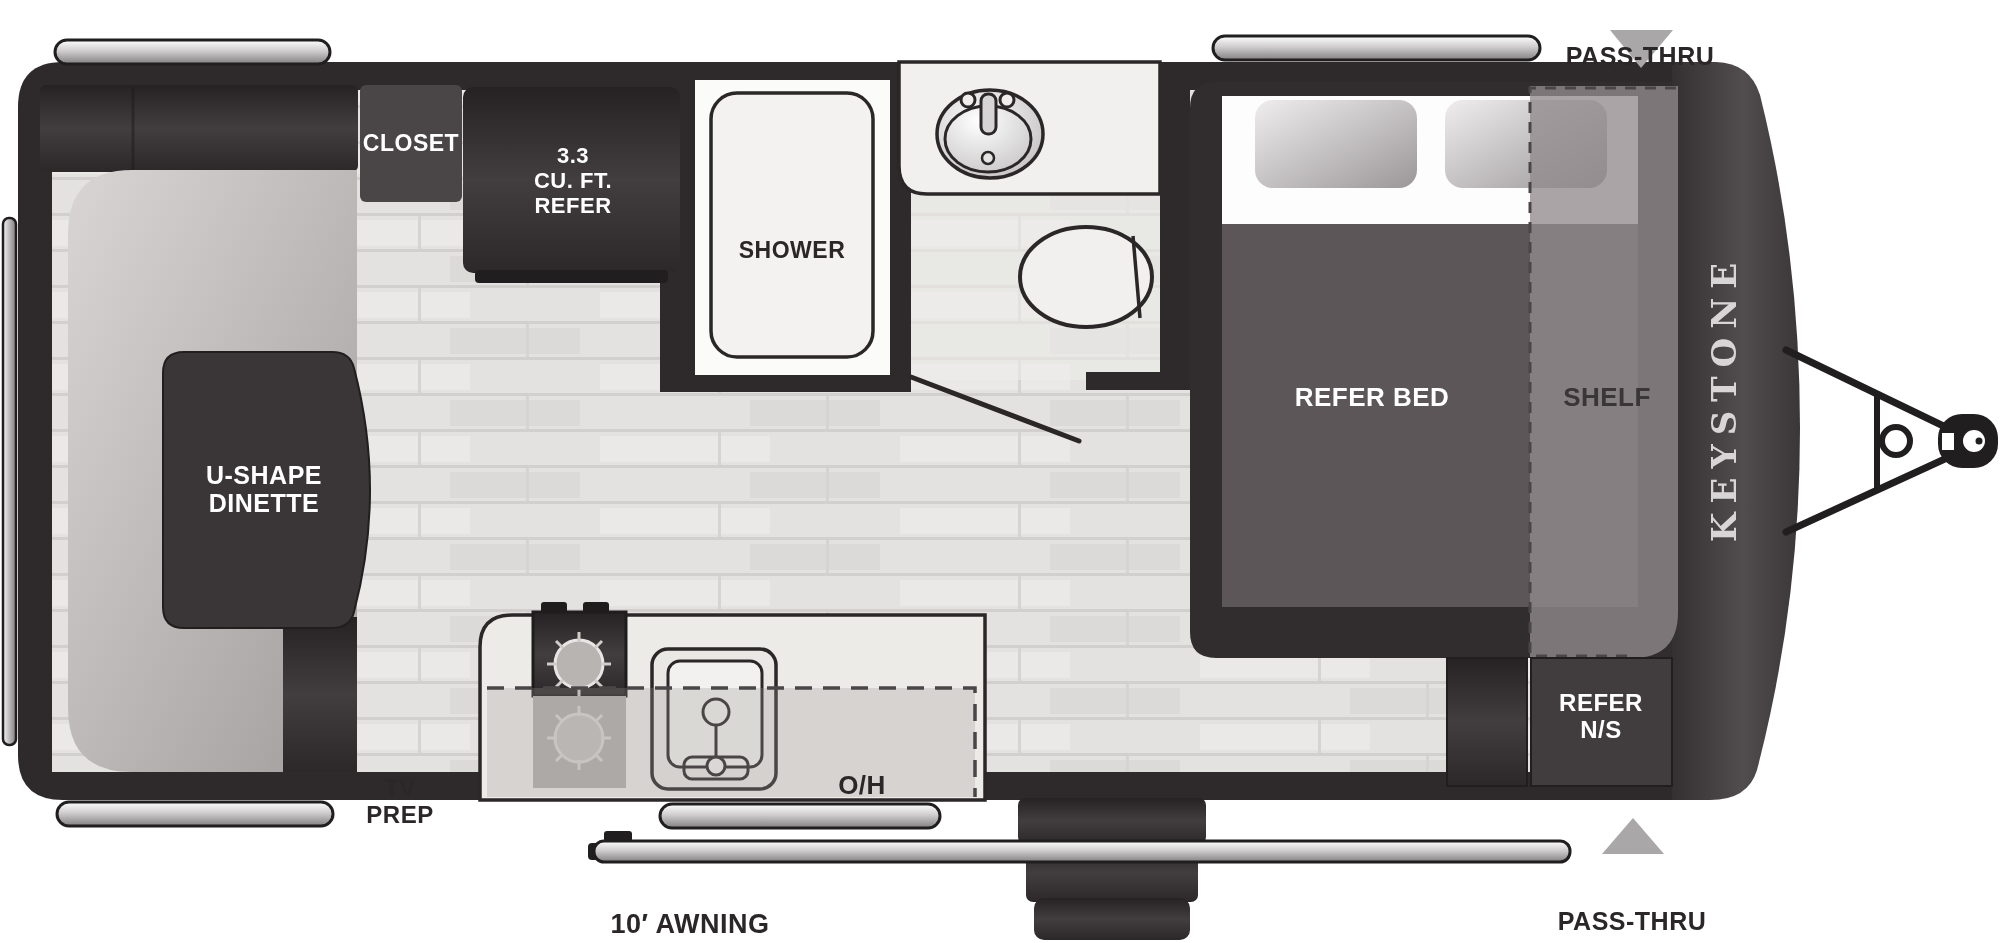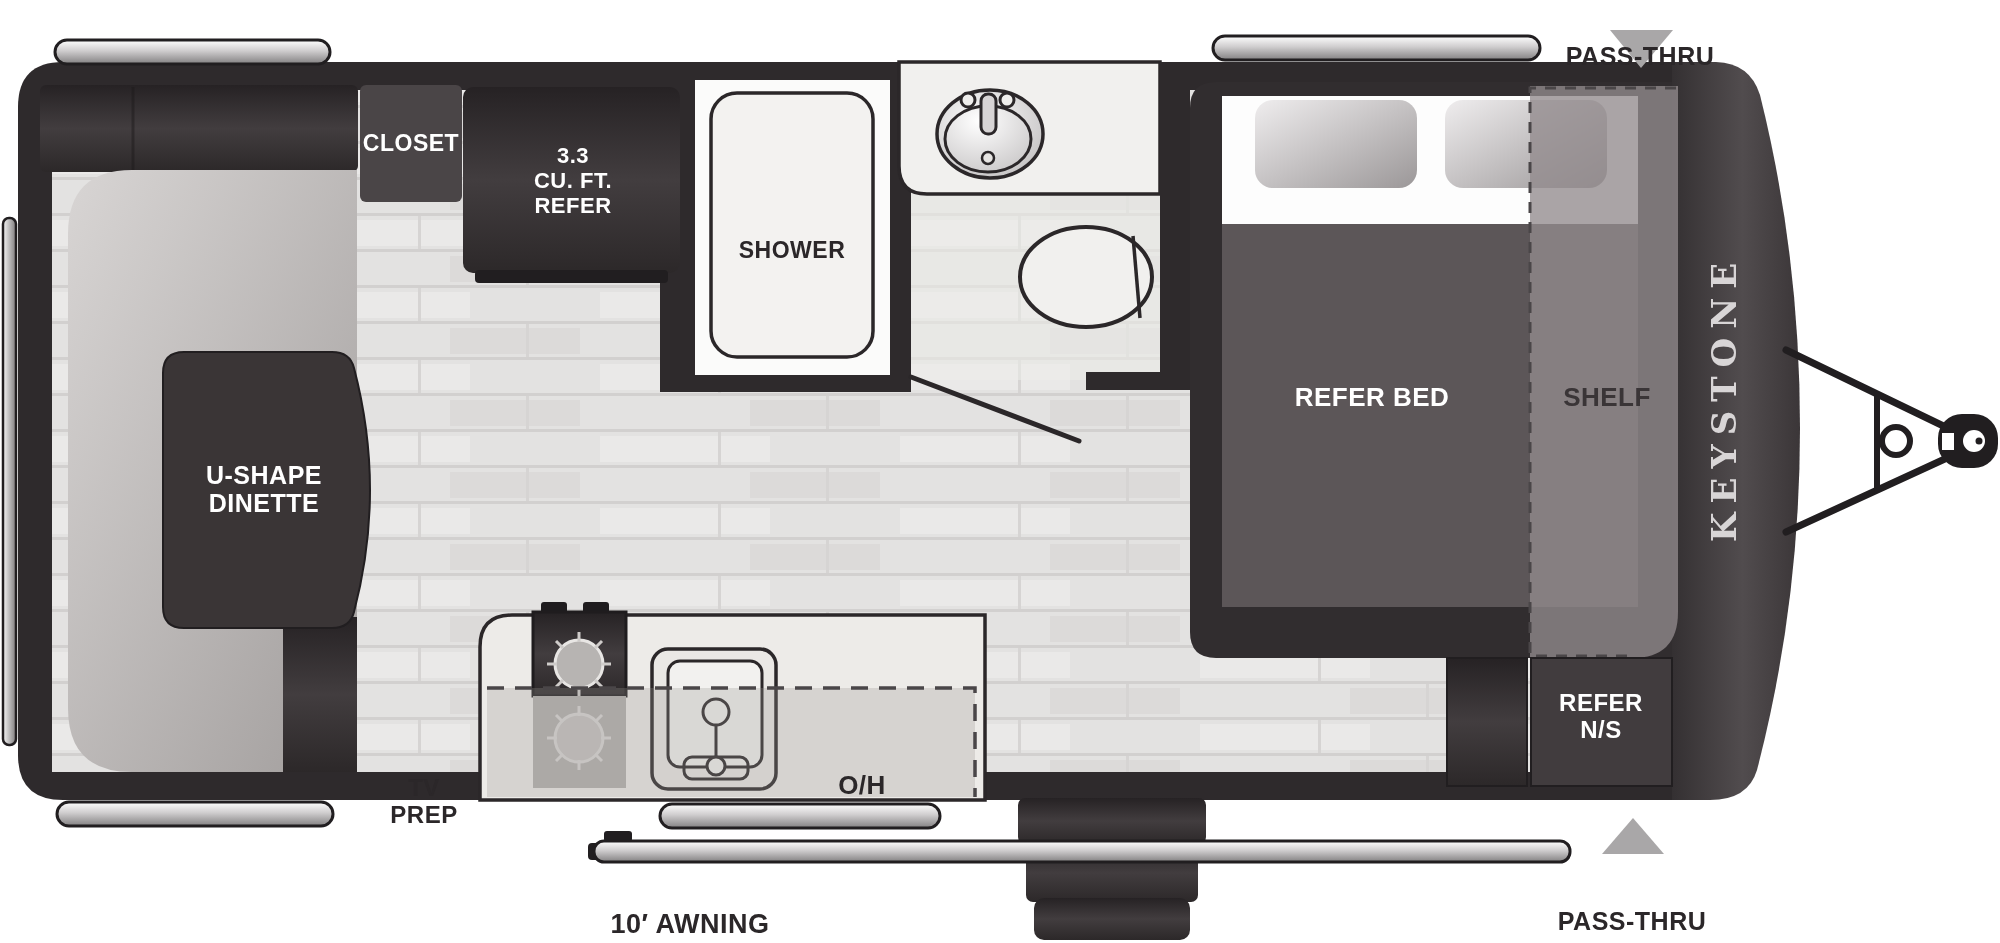--- a/index.html
+++ b/index.html
@@ -196,20 +196,20 @@
   <div class="lbl white fs22" style="left:573px;top:161px;">3.3
 CU. FT.
 REFER</div>
   <div class="lbl dark fs23" style="left:792px;top:210px;">SHOWER</div>
   <div class="lbl white fs25" style="left:264px;top:489px;">U-SHAPE
 DINETTE</div>
   <div class="lbl white fs26" style="left:1372px;top:398px;">REFER BED</div>
   <div class="lbl shelfc fs26" style="left:1607px;top:398px;text-align:right;">SHELF</div>
   <div class="lbl white fs24" style="left:1601px;top:716px;">REFER
 N/S</div>
-  <div class="lbl dark fs24" style="left:424px;top:761px;">TV
+  <div class="lbl dark fs24" style="left:400px;top:761px;">TV
 PREP</div>
   <div class="lbl dark fs26" style="left:862px;top:746px;">O/H</div>
   <div class="lbl dark fs27" style="left:690px;top:884px;">10′ AWNING</div>
   <div class="lbl dark fs25" style="left:1640px;top:16px;">PASS-THRU</div>
   <div class="lbl dark fs25" style="left:1632px;top:881px;">PASS-THRU</div>
   <div id="brand">KEYSTONE</div>
 </div>
 
 </body></html>

